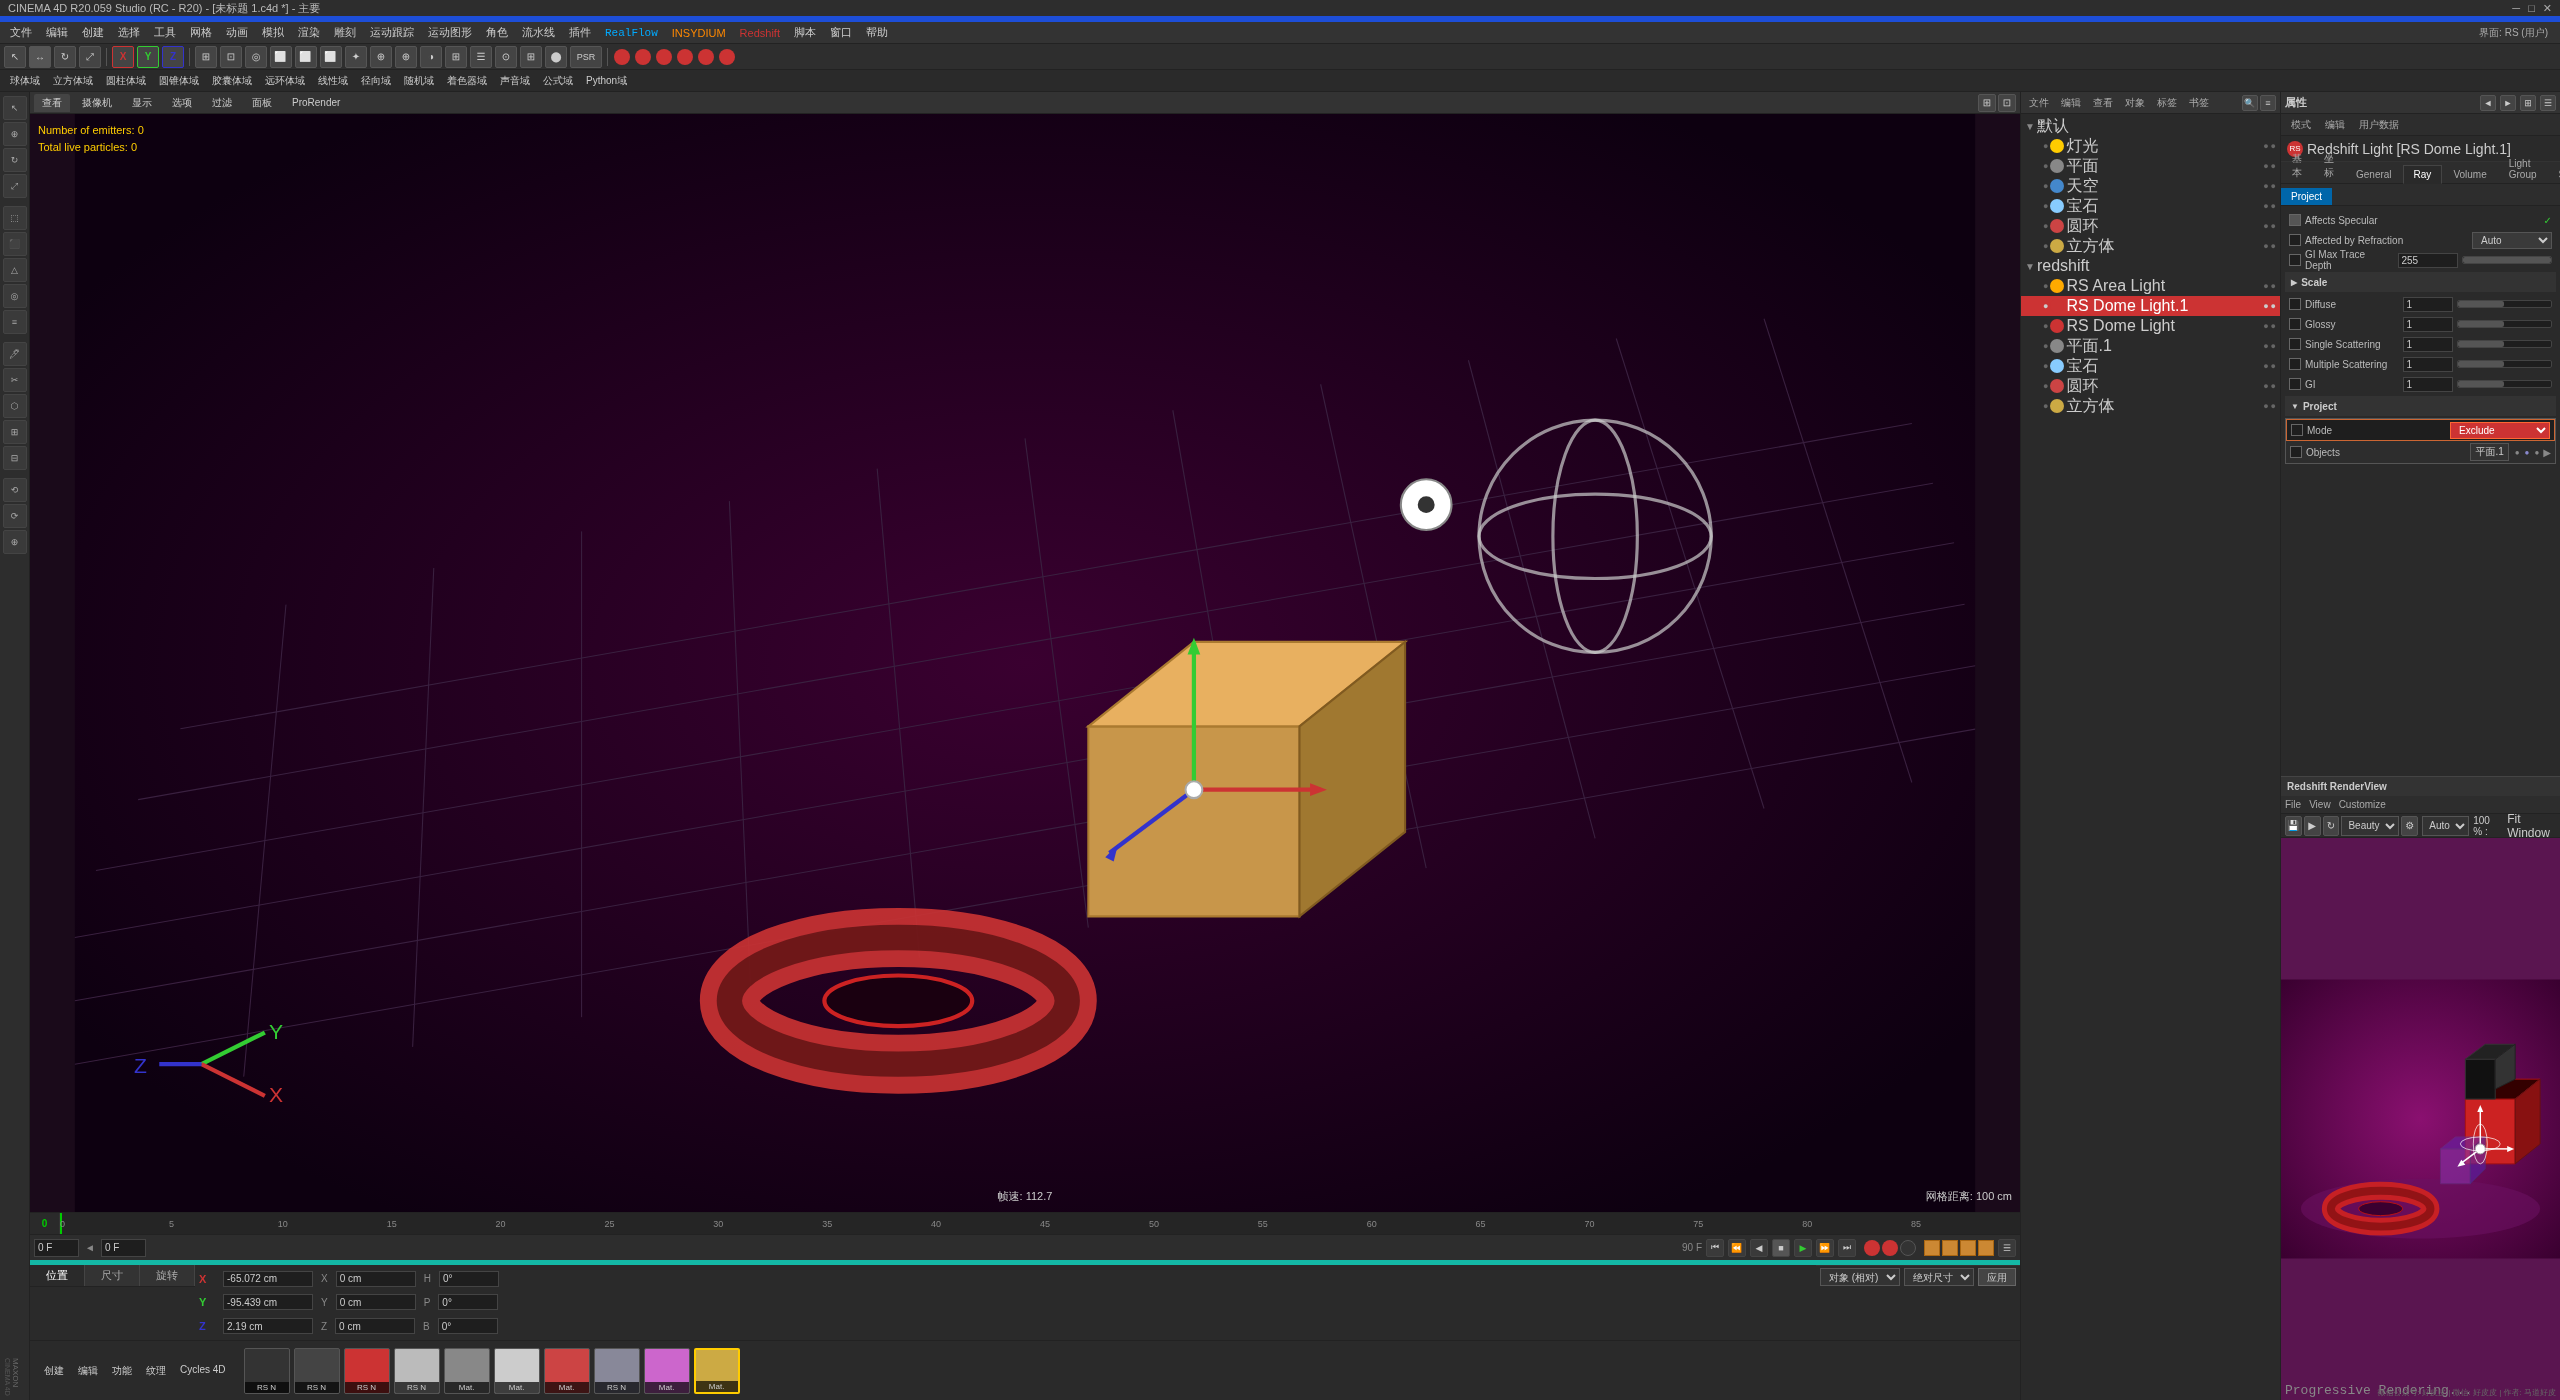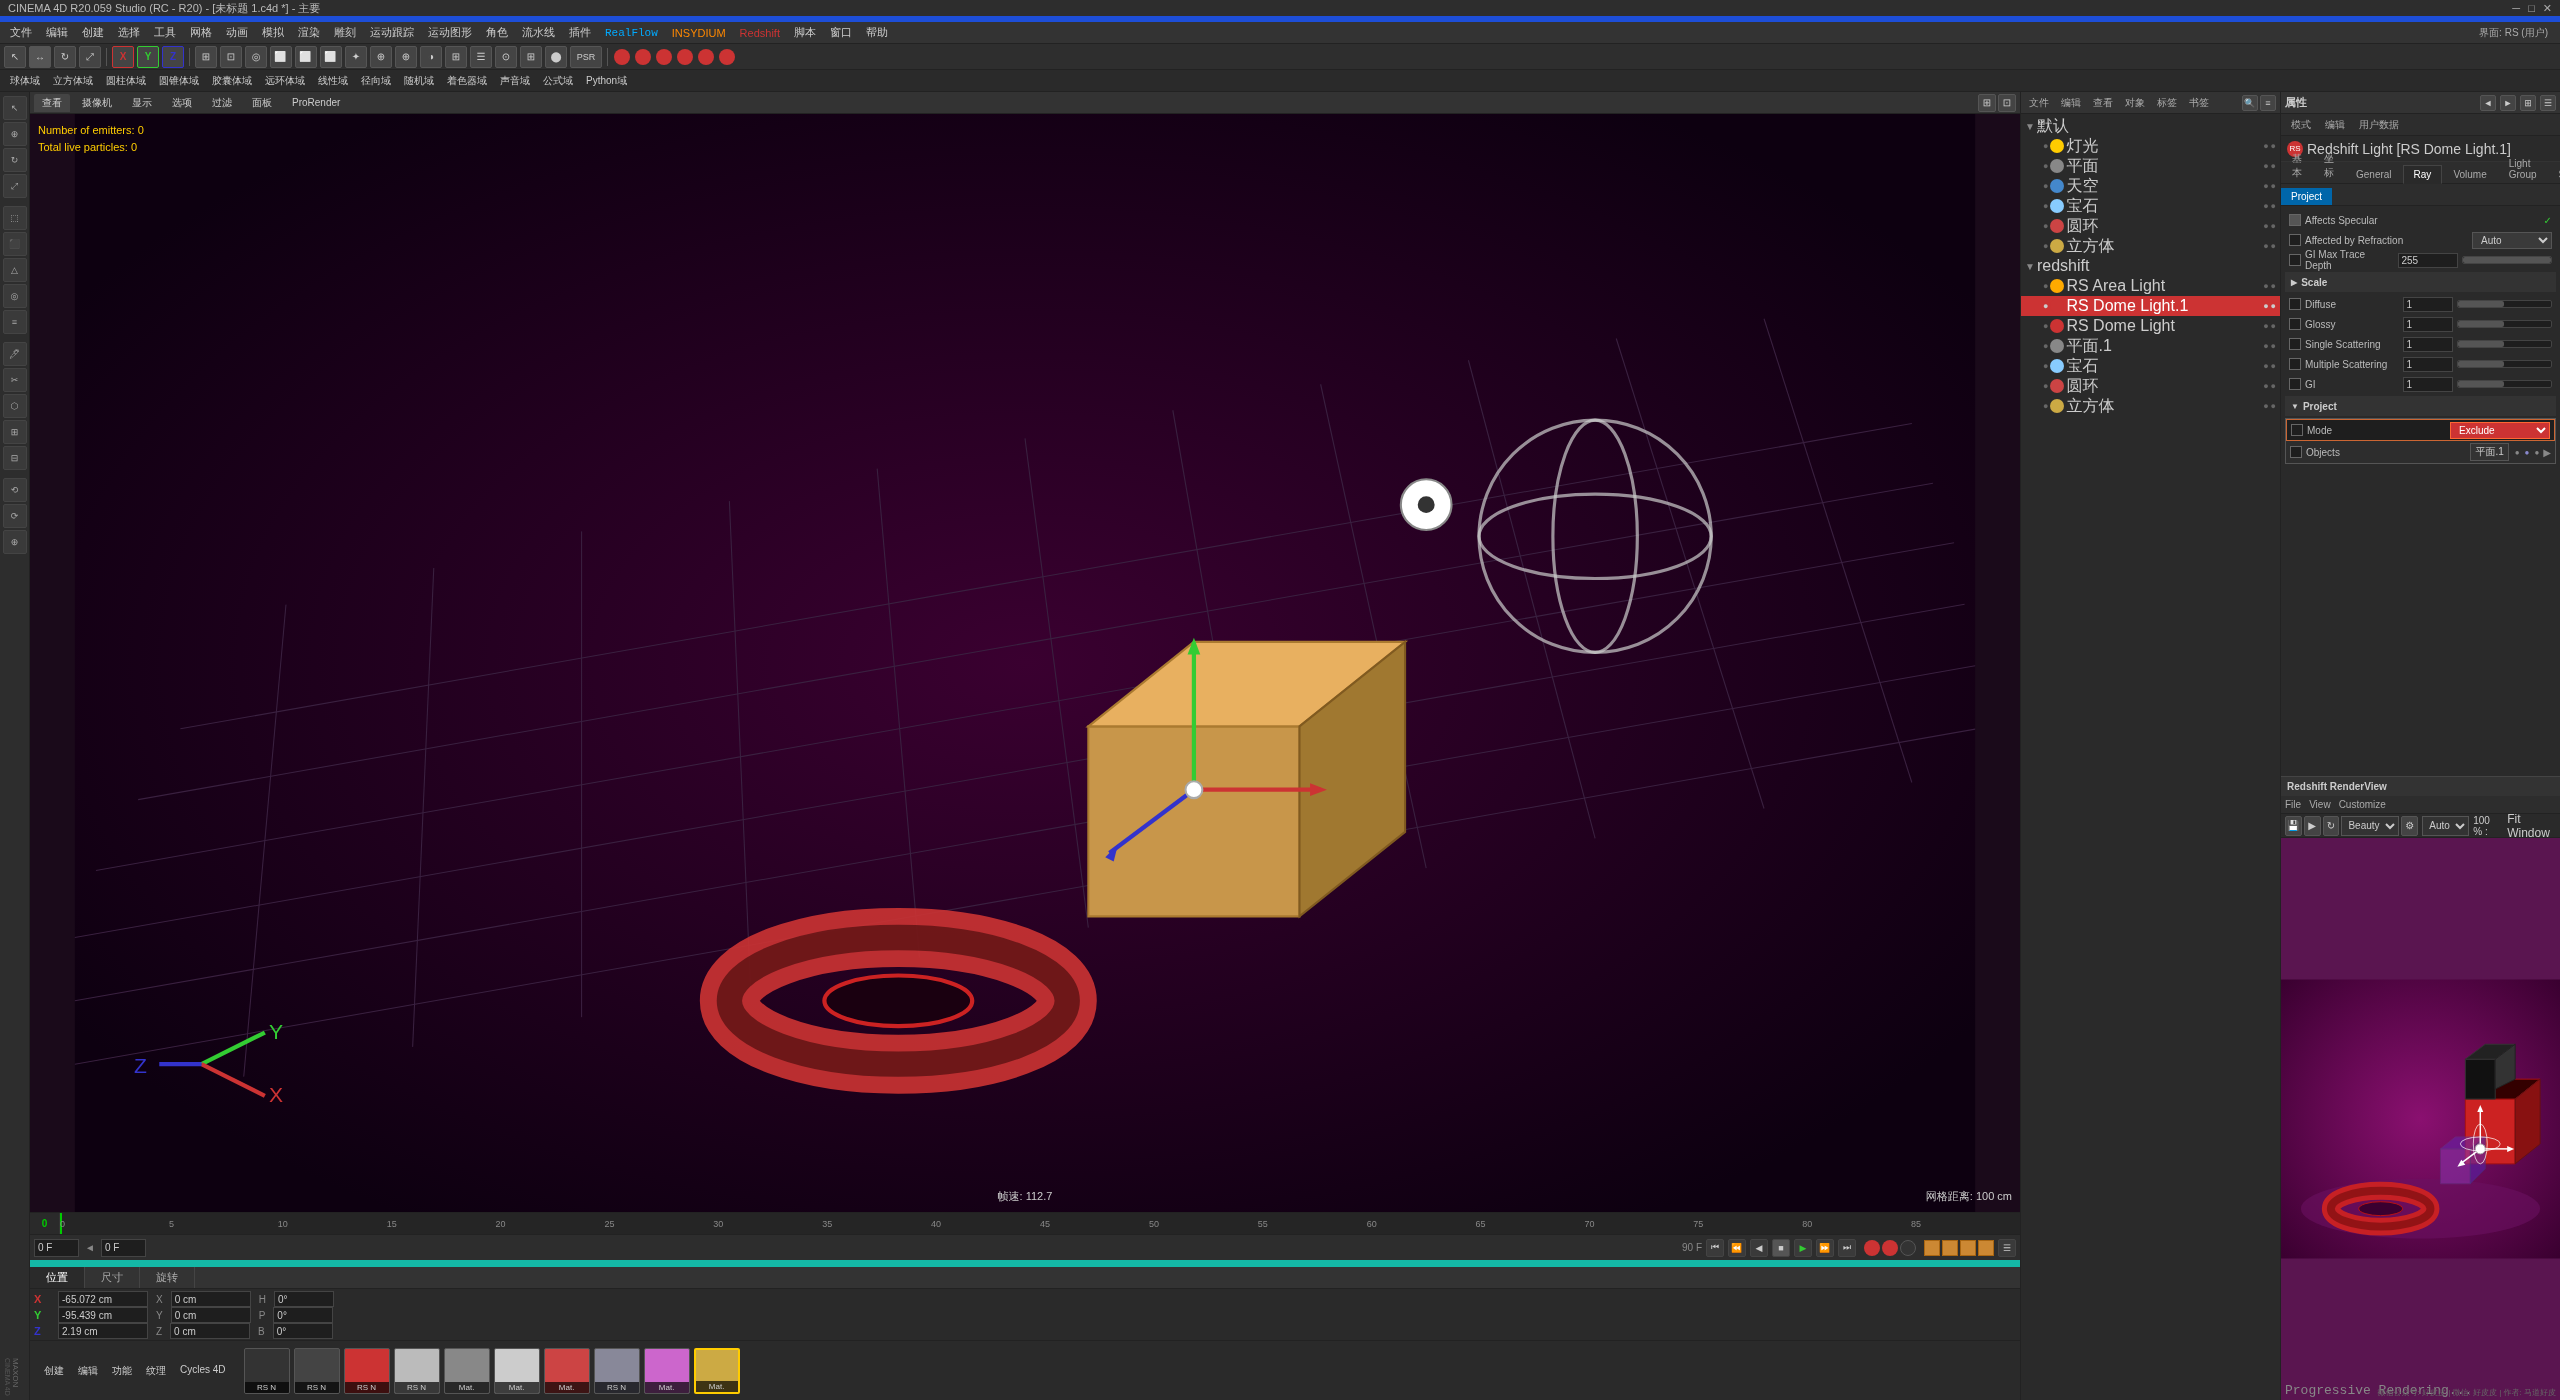--- a/index.html
+++ b/index.html
@@ -484,23 +484,23 @@
       right: 8px;
       color: #ccc;
       font-size: 11px;
       pointer-events: none;
     }
 
     
     #transform-panel {
       height: 80px;
       background: #2a2a2a;
-      border-top: 7px solid #14b8a6;
-      display: flex;
-      flex-direction: column;
+      border-top: 5px solid #14b8a6;
+      display: flex;
+      flex-direction: row;
     }
     #transform-tabs {
       height: 22px;
       background: #333;
       display: flex;
       align-items: center;
       border-bottom: 1px solid #222;
     }
     .transform-tab {
       padding: 3px 16px;

